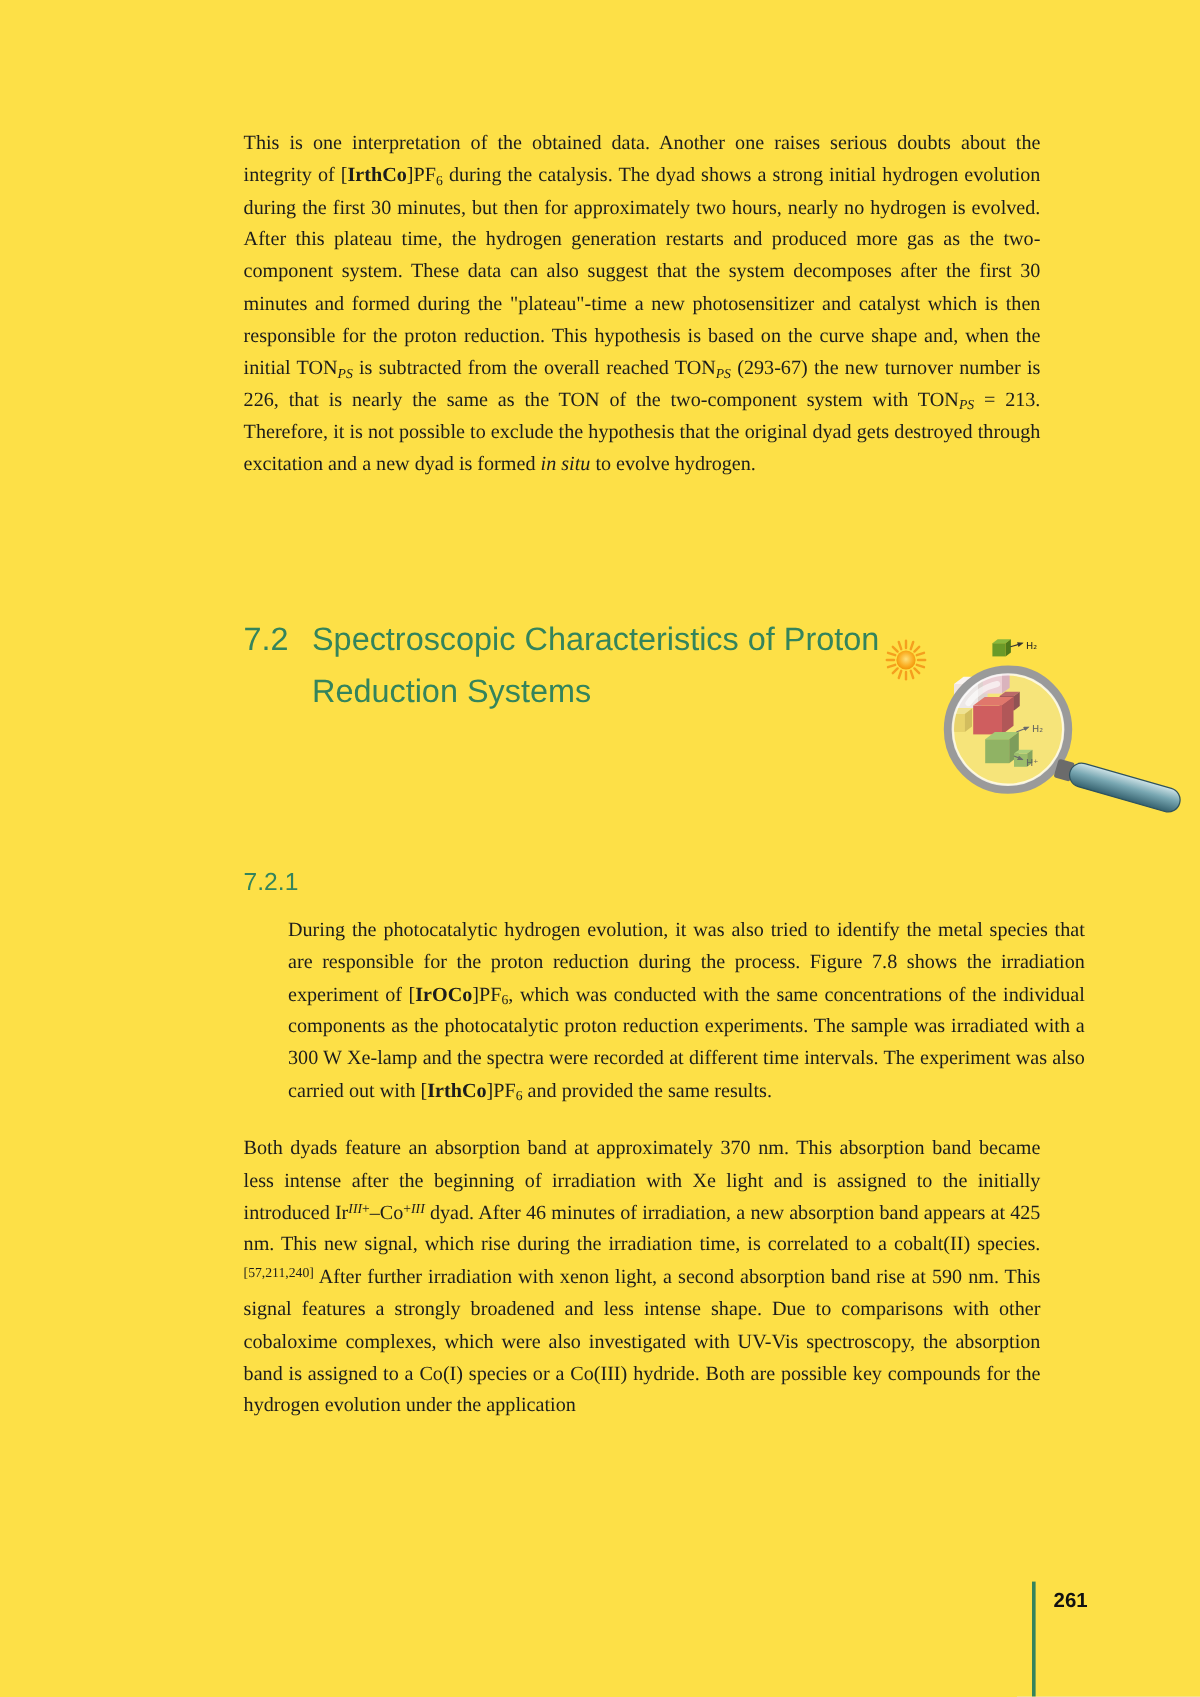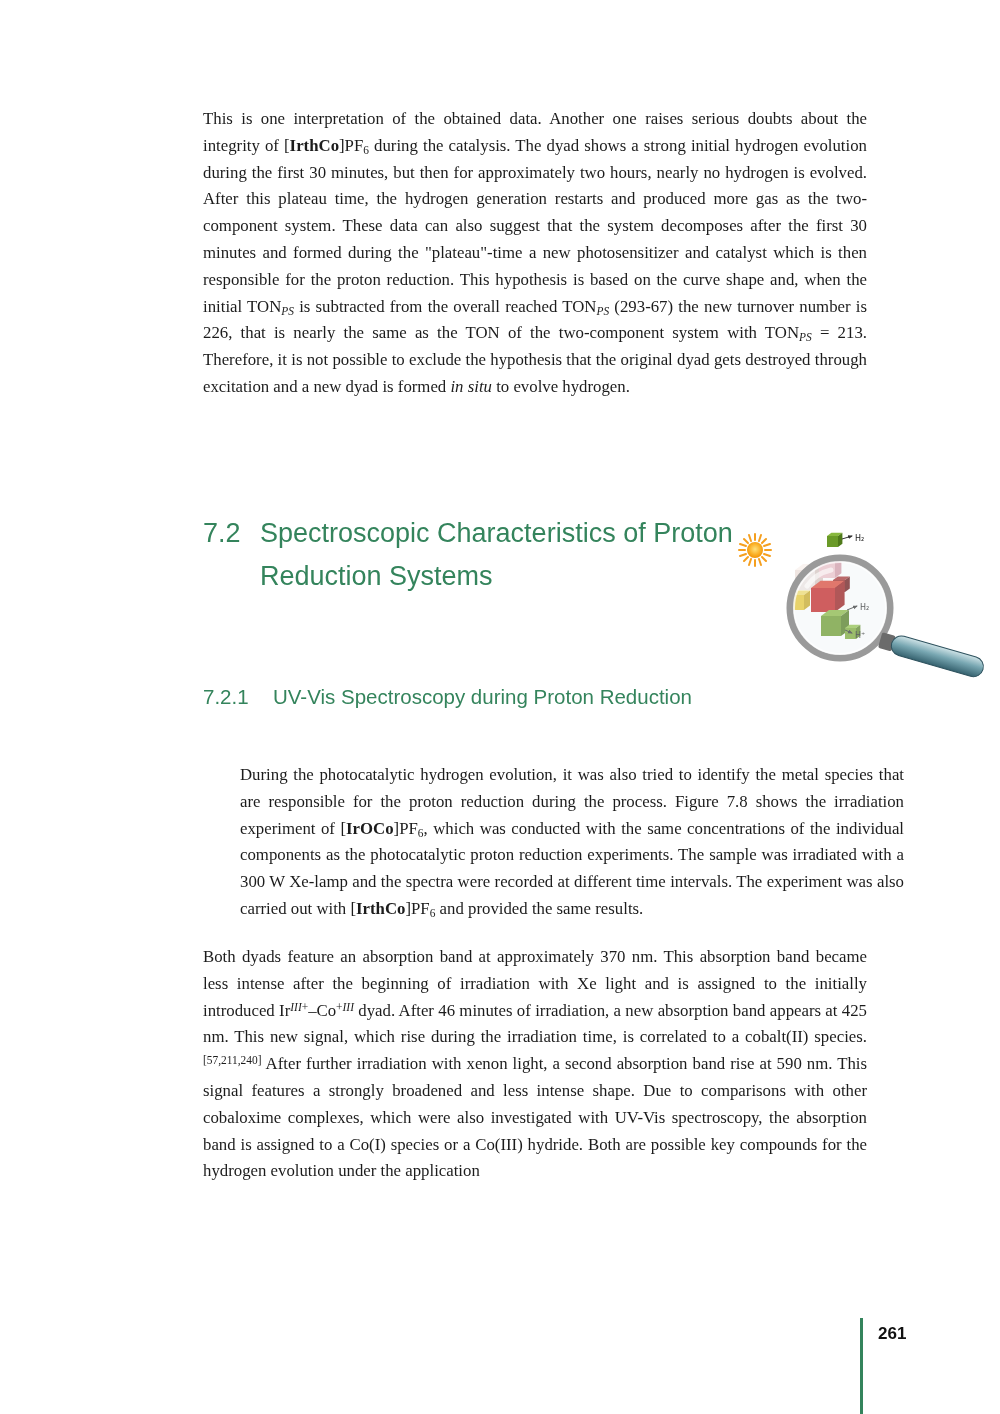--- a/index.html
+++ b/index.html
@@ -1,20 +1,20 @@
 <!DOCTYPE html>
 <html><head>
 <meta charset="utf-8">
 <style>
   html,body{margin:0;padding:0;background:#e9e9e9;}
   .page{
     position:relative;
     width:1000px;height:1414px;
     margin:0 auto;
-    background:#ffffff;
+    background:#fde047;
     overflow:hidden;
     font-family:"Liberation Serif", serif;
   }
   .body-text{
     position:absolute;
     left:203px;width:664px;
     margin:0;
     font-size:16.8px;
     line-height:26.8px;
     text-align:justify;
@@ -31,21 +31,21 @@
     display:flex;
     font-family:"Liberation Sans", sans-serif;
     font-size:27px;line-height:43px;
     font-weight:400;
     color:#34845c;
   }
   .sec-num{width:57px;flex:none;}
   .sec-title{width:520px;}
 
   .subsection-heading{
-    position:absolute;left:203px;top:682px;
+    position:absolute;left:203px;top:721px;
     display:flex;
     font-family:"Liberation Sans", sans-serif;
     font-size:20.5px;line-height:30px;
     font-weight:400;
     color:#34845c;
   }
   .subsec-num{width:70px;flex:none;}
   .subsec-title{flex:none;}
 
   .illustration{
@@ -181,21 +181,20 @@
         <g transform="translate(149,141) rotate(16)">
           <rect x="-4" y="-8" width="14" height="16" rx="2" fill="#6b6b6b"></rect>
           <rect x="8" y="-10" width="95" height="20" rx="10" fill="url(#handleGrad)" stroke="#2e525e" stroke-width="1"></rect>
         </g>
       </g>
     </svg>
   </div>
 
   <div class="subsection-heading">
     <span class="subsec-num">7.2.1</span>
-    <span class="subsec-title">UV-Vis Spectroscopy during Proton Reduction</span>
   </div>
 
   <p class="body-text para2">During the photocatalytic hydrogen evolution, it was also tried to identify the metal species that are responsible for the proton reduction during the process. Figure 7.8 shows the irradiation experiment of [<b>IrOCo</b>]PF<sub>6</sub>, which was conducted with the same concentrations of the individual components as the photocatalytic proton reduction experiments. The sample was irradiated with a 300 W Xe-lamp and the spectra were recorded at different time intervals. The experiment was also carried out with [<b>IrthCo</b>]PF<sub>6</sub> and provided the same results.</p>
 
   <p class="body-text para3">Both dyads feature an absorption band at approximately 370 nm. This absorption band became less intense after the beginning of irradiation with Xe light and is assigned to the initially introduced Ir<sup><i>III</i>+</sup>–Co<sup>+<i>III</i></sup> dyad. After 46 minutes of irradiation, a new absorption band appears at 425 nm. This new signal, which rise during the irradiation time, is correlated to a cobalt(II) species.<sup>[57,211,240]</sup> After further irradiation with xenon light, a second absorption band rise at 590 nm. This signal features a strongly broadened and less intense shape. Due to comparisons with other cobaloxime complexes, which were also investigated with UV-Vis spectroscopy, the absorption band is assigned to a Co(I) species or a Co(III) hydride. Both are possible key compounds for the hydrogen evolution under the application</p>
 
   <div class="footer-line"></div>
   <div class="page-number">261</div>
 
 </div>

